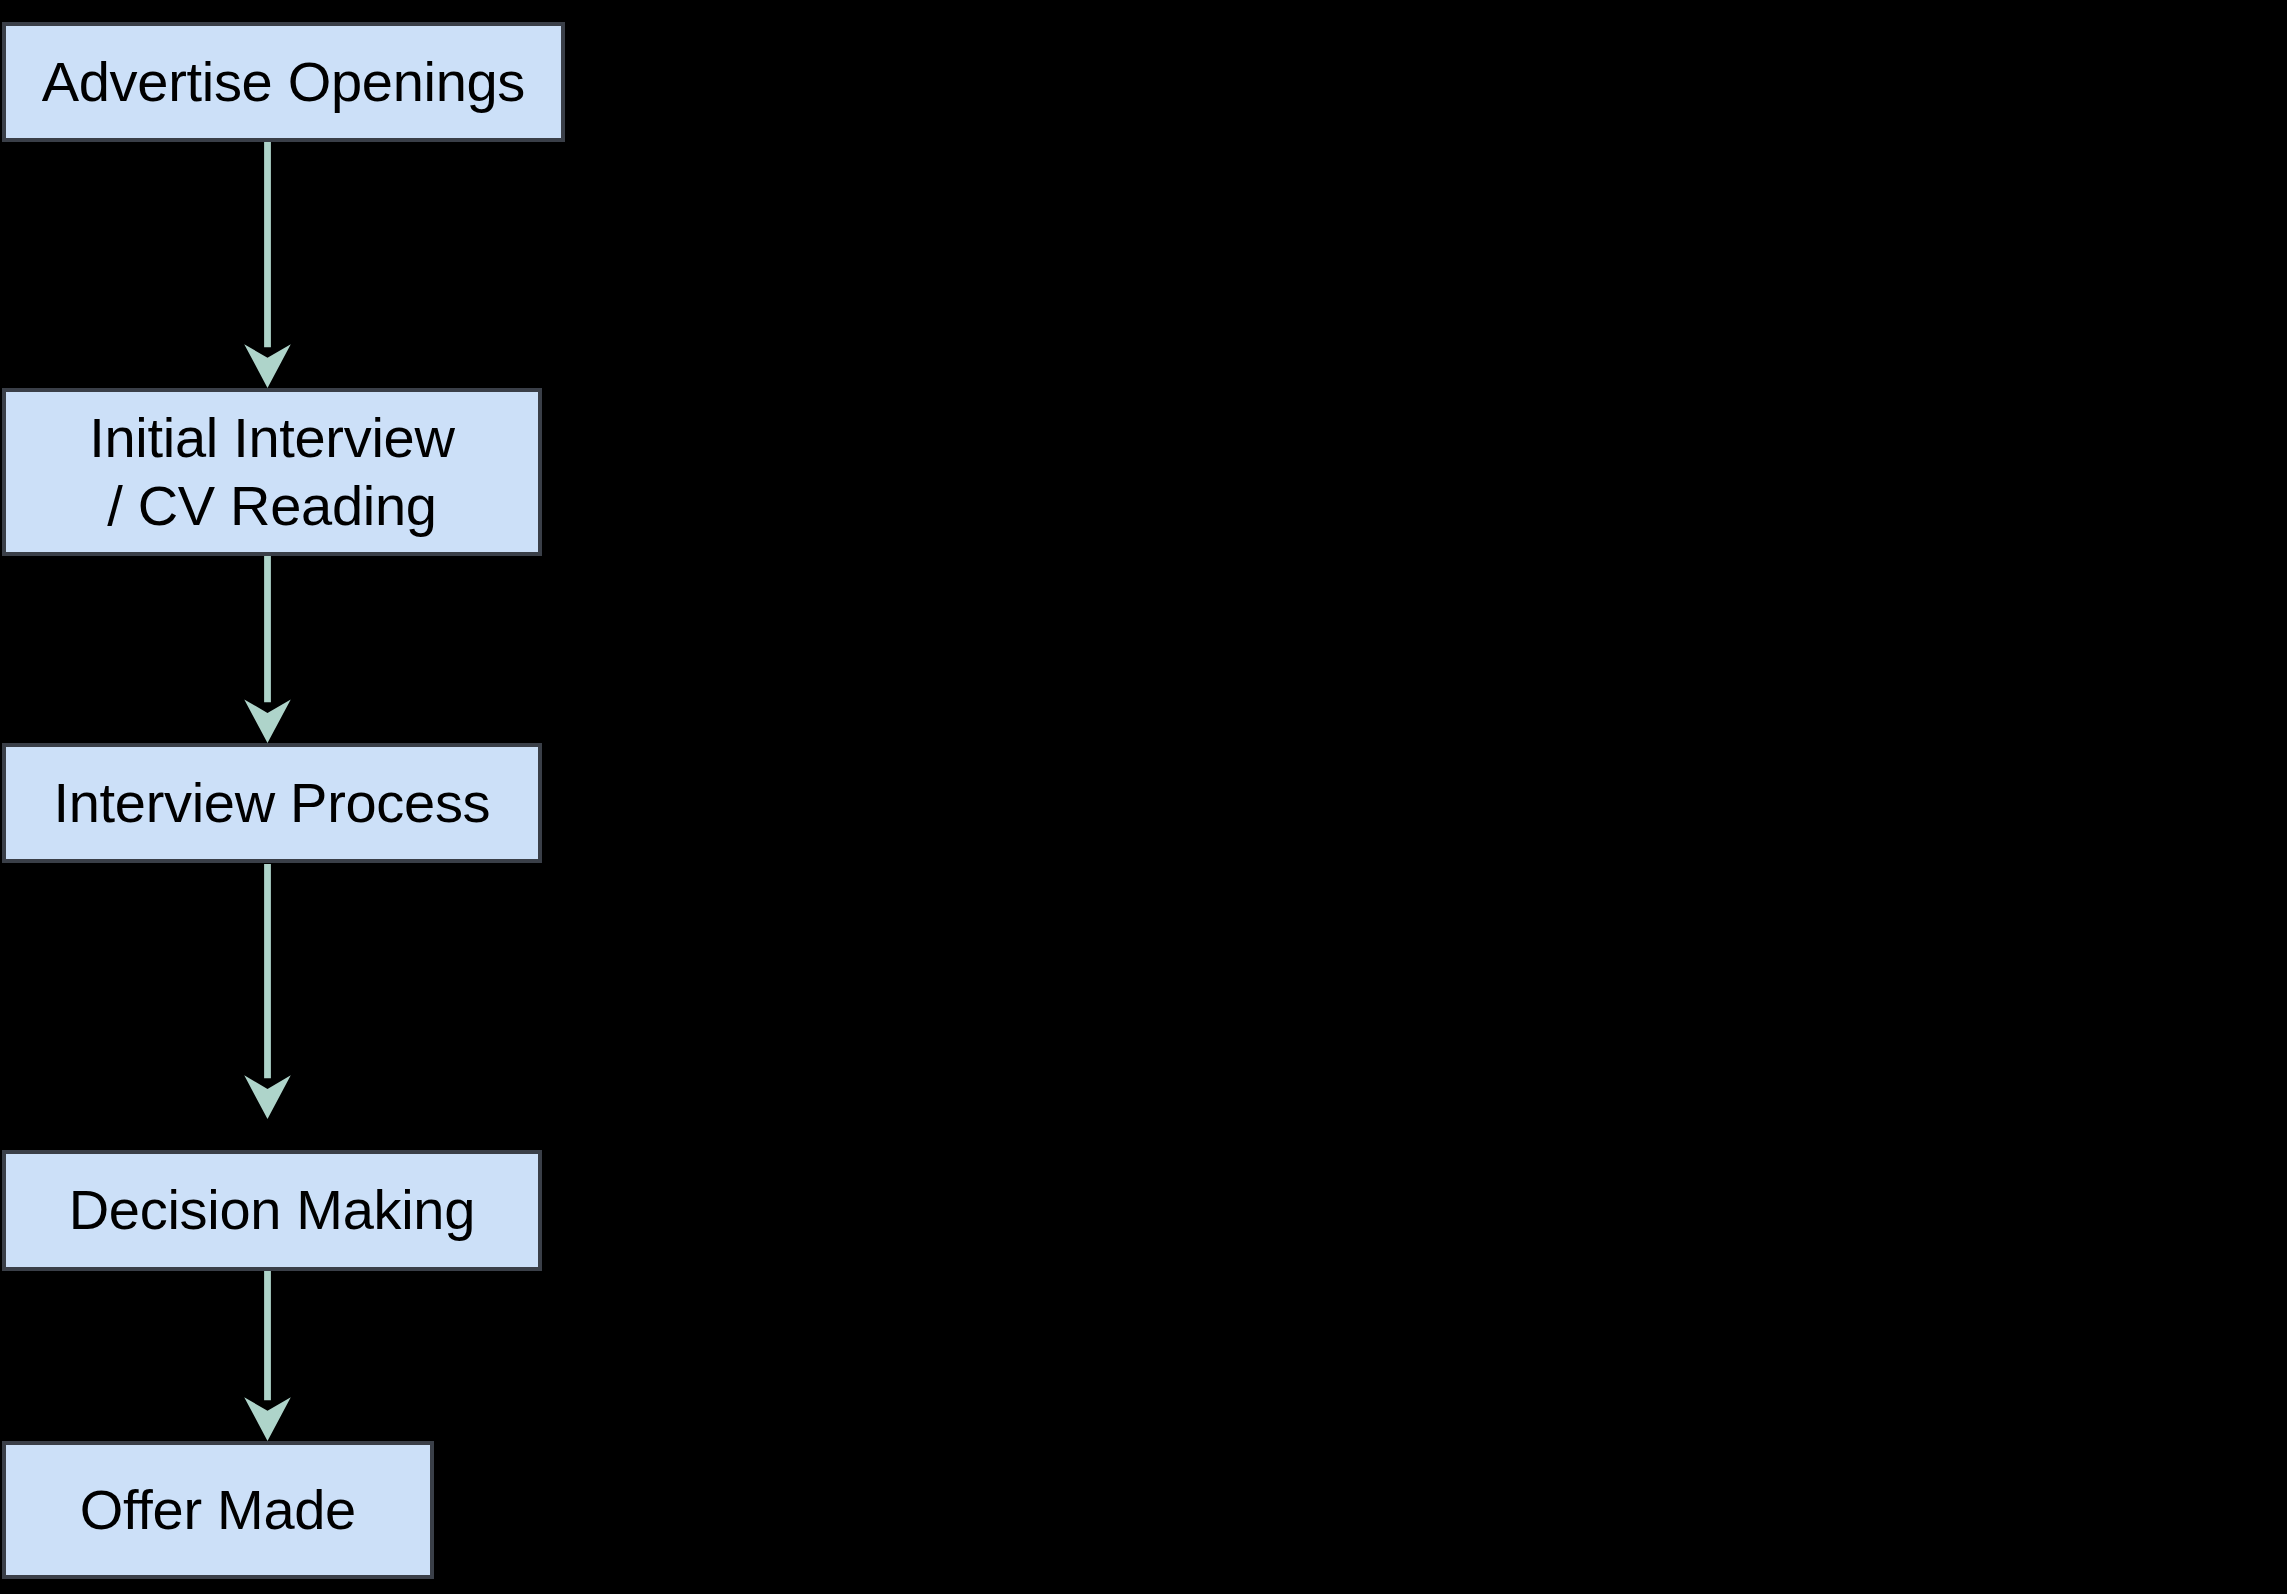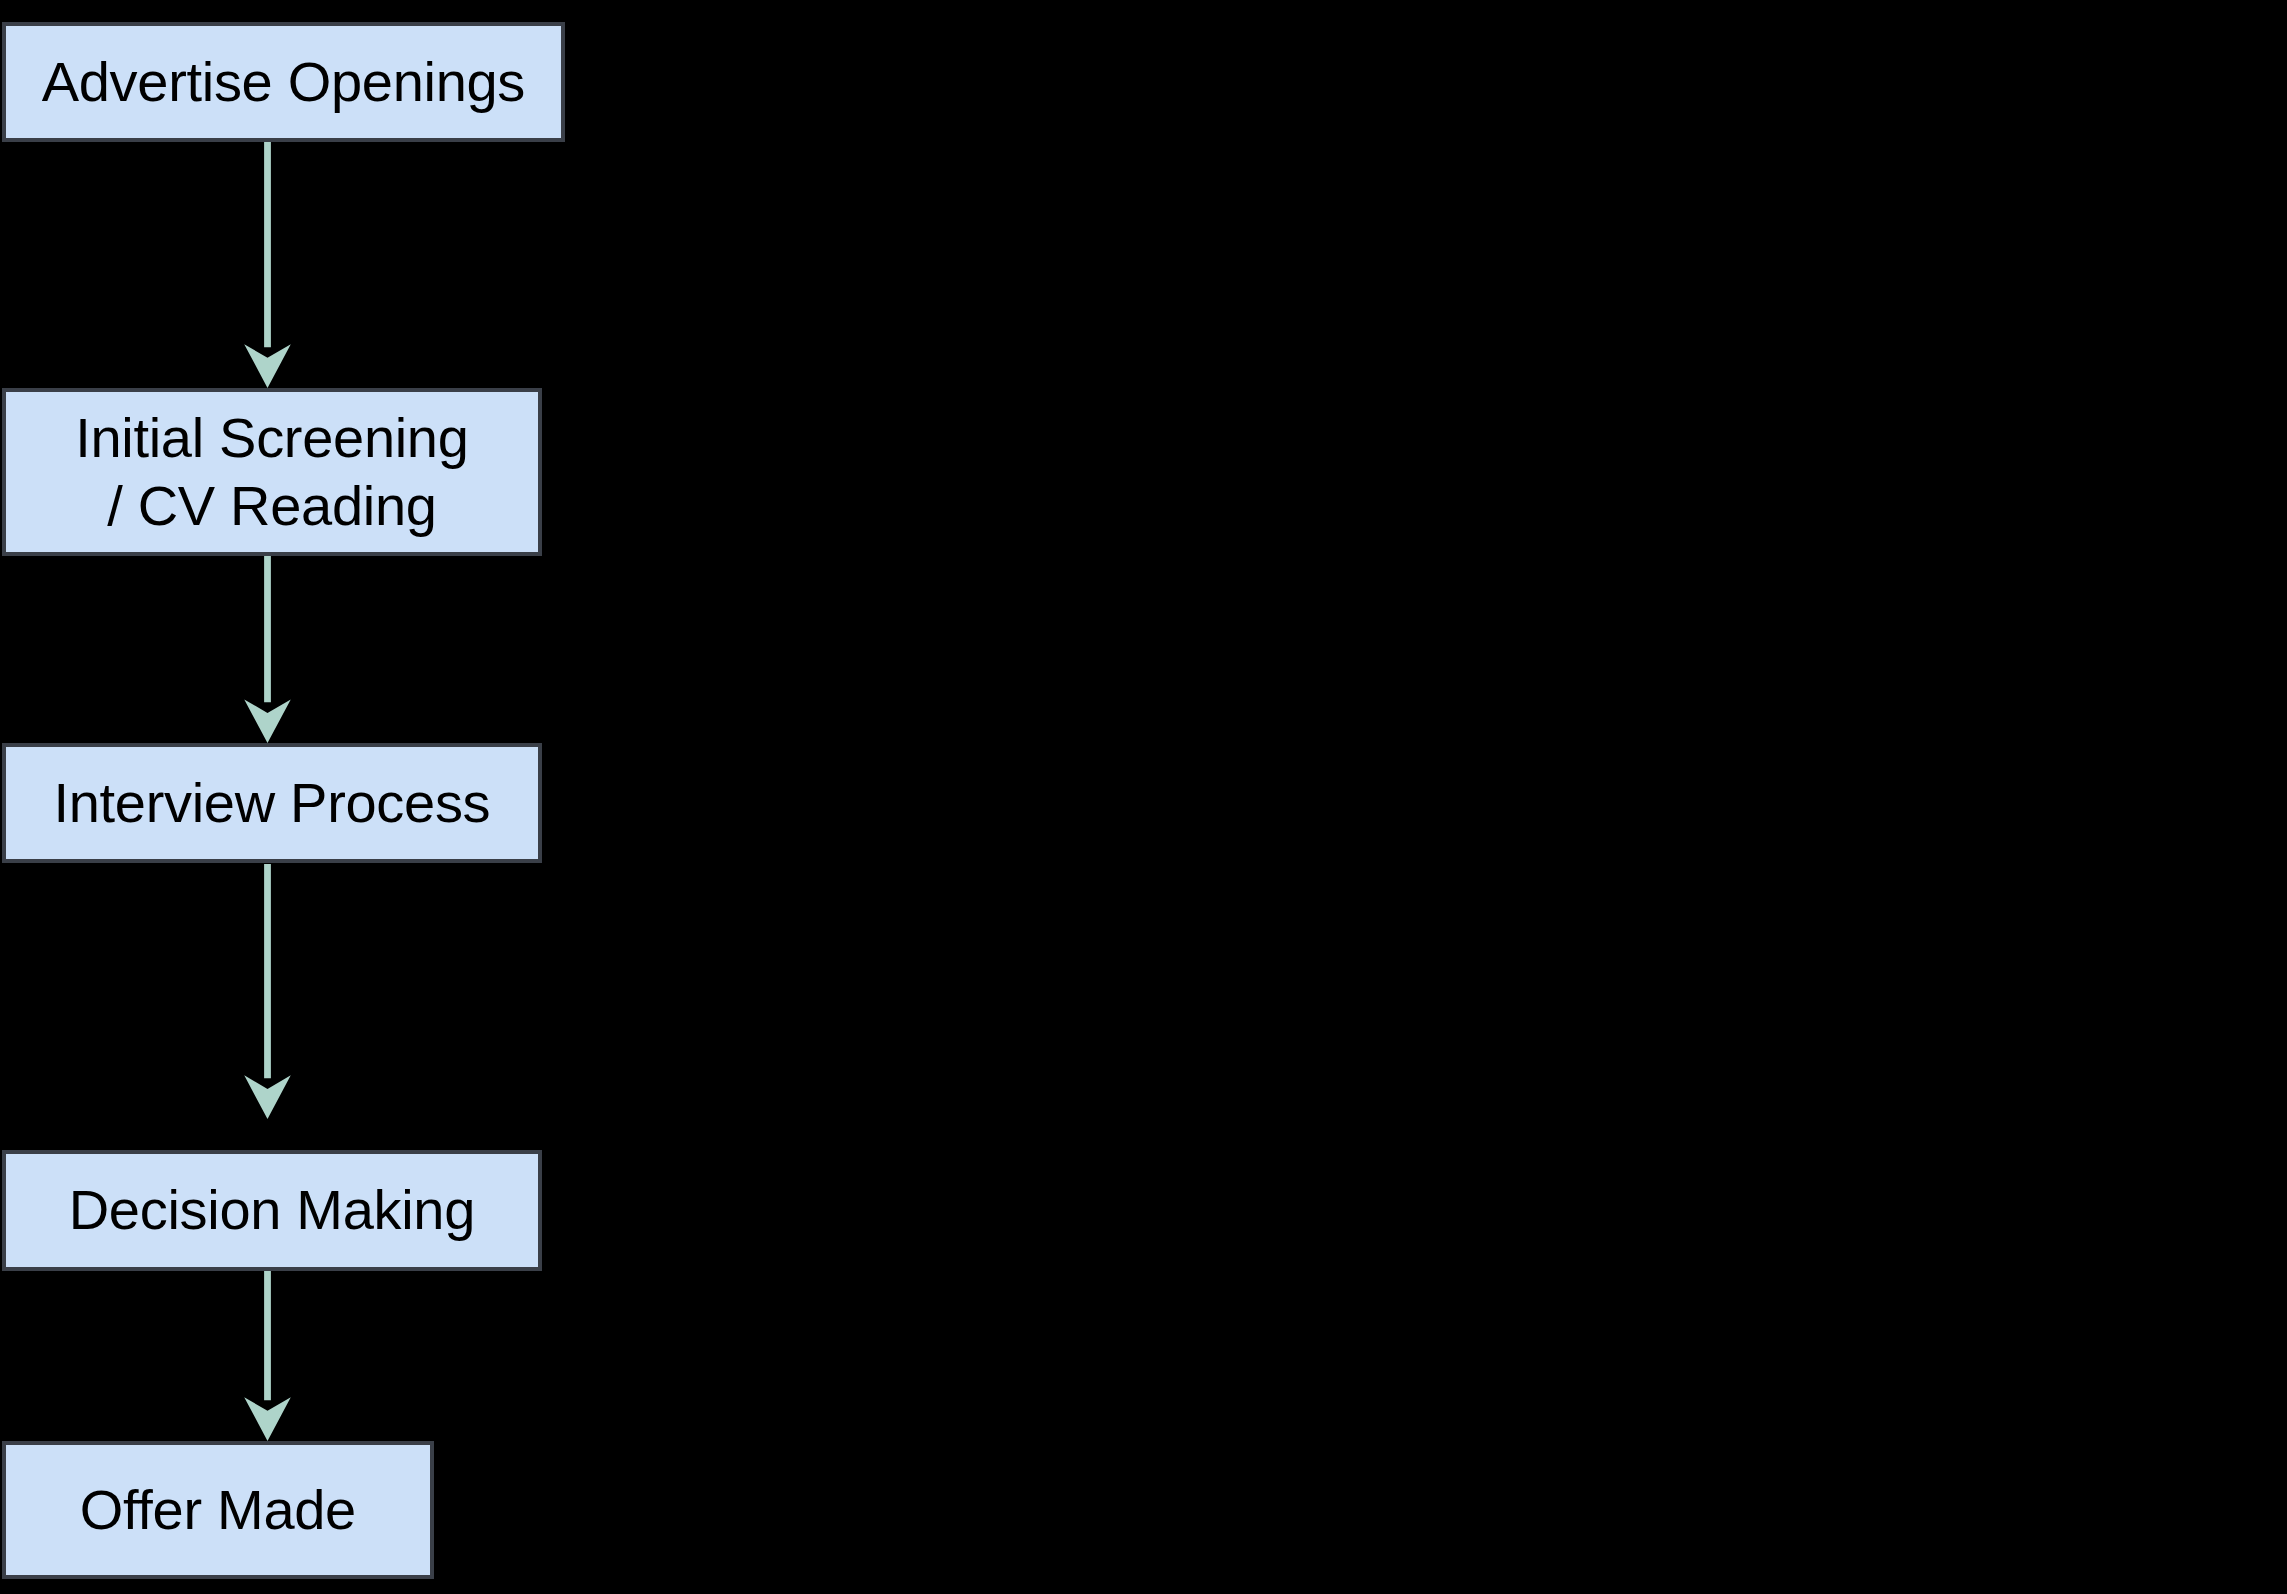--- a/index.html
+++ b/index.html
@@ -78,21 +78,21 @@
       <line x1="50" y1="0" x2="50" y2="165" stroke="#aed4ca" stroke-width="7"></line>
       <path d="M 26 162 L 50 207 L 74 162 L 50 176 Z" fill="#aed4ca"></path>
     </svg>
   </div>
 
   <div class="node" style="left:1.9px; top:1.9px; width:563px; height:120px;margin-top:20px;">
     <span class="node-label">Advertise Openings</span>
   </div>
 
   <div class="node" style="left:1.9px; top:388px; width:540px; height:168px;">
-    <span class="node-label">Initial Screening
+    <span class="node-label">Initial Interview
 / CV Reading</span>
   </div>
 
   <div class="node" style="left:1.9px; top:743px; width:540px; height:120px;">
     <span class="node-label">Interview Process</span>
   </div>
 
   <div class="node" style="left:1.9px; top:1119px; width:540px; height:121px;margin-top:31px;">
     <span class="node-label">Decision Making</span>
   </div>

